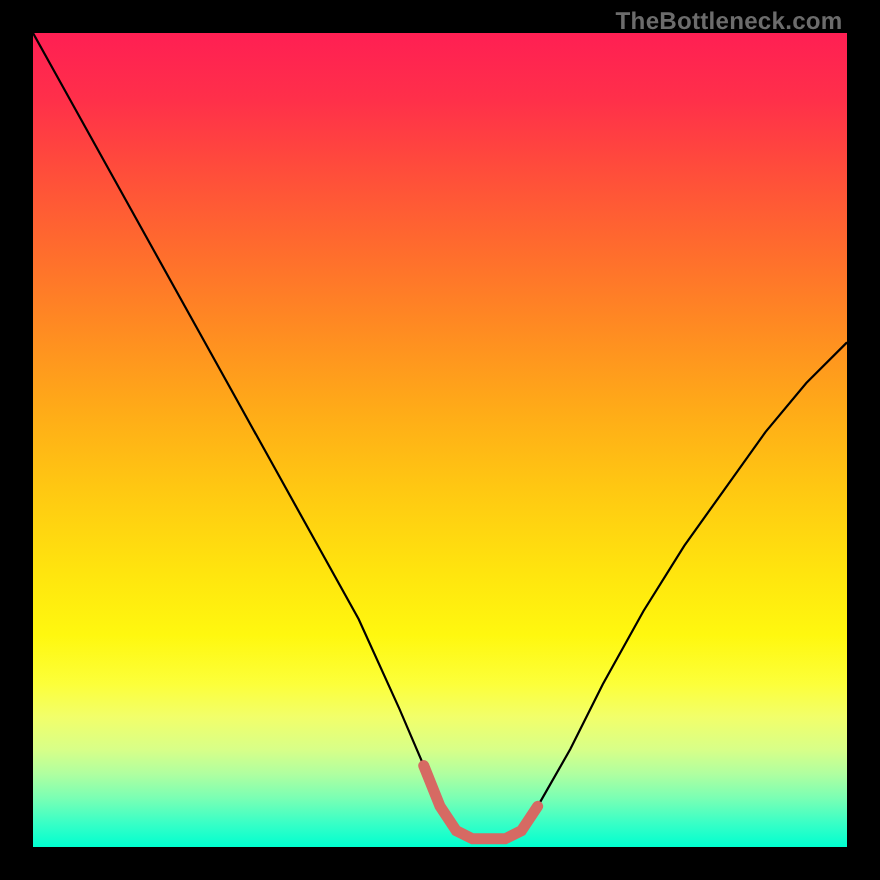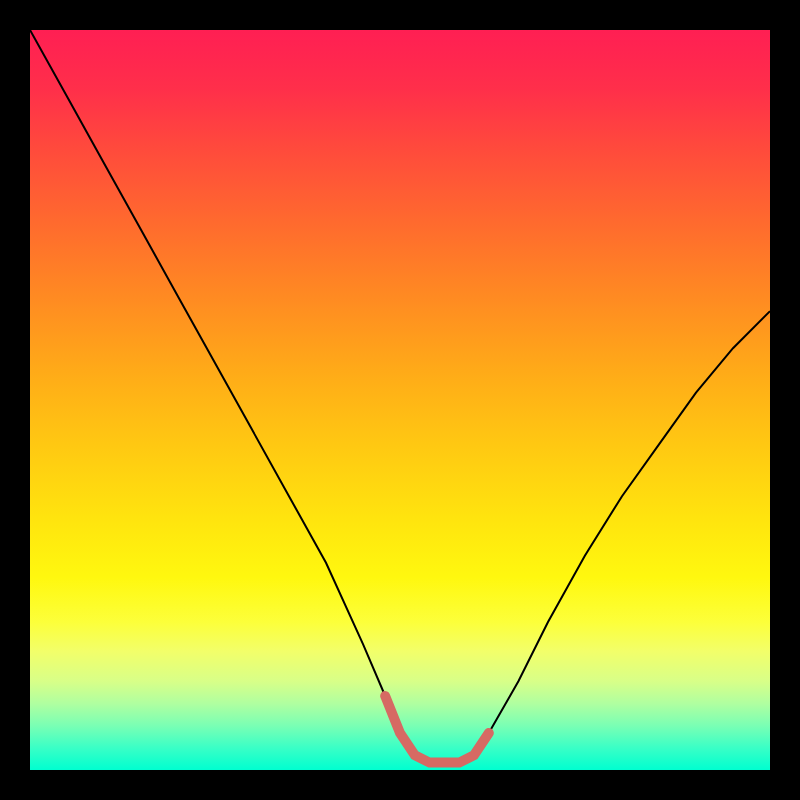--- a/index.html
+++ b/index.html
@@ -61,19 +61,20 @@
     fill: none;
     stroke: #d66a63;
     stroke-width: 10;
     stroke-linecap: round;
   }
 </style>
 </head>
 <body>
 
 <div class="frame">
+  <div class="watermark">TheBottleneck.com</div>
   <div class="plot-area">
     <svg class="curve" viewBox="0 0 740 740">
       <path class="main-curve" d="M0.0 0.0 L37.0 66.6 L74.0 133.2 L111.0 199.8 L148.0 266.4 L185.0 333.0 L222.0 399.6 L259.0 466.2 L296.0 532.8 L333.0 614.2 L355.2 666.0 L370.0 703.0 L384.8 725.2 L399.6 732.6 L414.4 732.6 L429.2 732.6 L444.0 725.2 L458.8 703.0 L488.4 651.2 L518.0 592.0 L555.0 525.4 L592.0 466.2 L629.0 414.4 L666.0 362.6 L703.0 318.2 L740.0 281.2 " id="mainPath"></path>
       <path class="highlight-curve" d="M355.2 666.0 L370.0 703.0 L384.8 725.2 L399.6 732.6 L414.4 732.6 L429.2 732.6 L444.0 725.2 L458.8 703.0 " id="hlPath"></path>
     </svg>
   </div>
 </div>
 
 </body></html>

